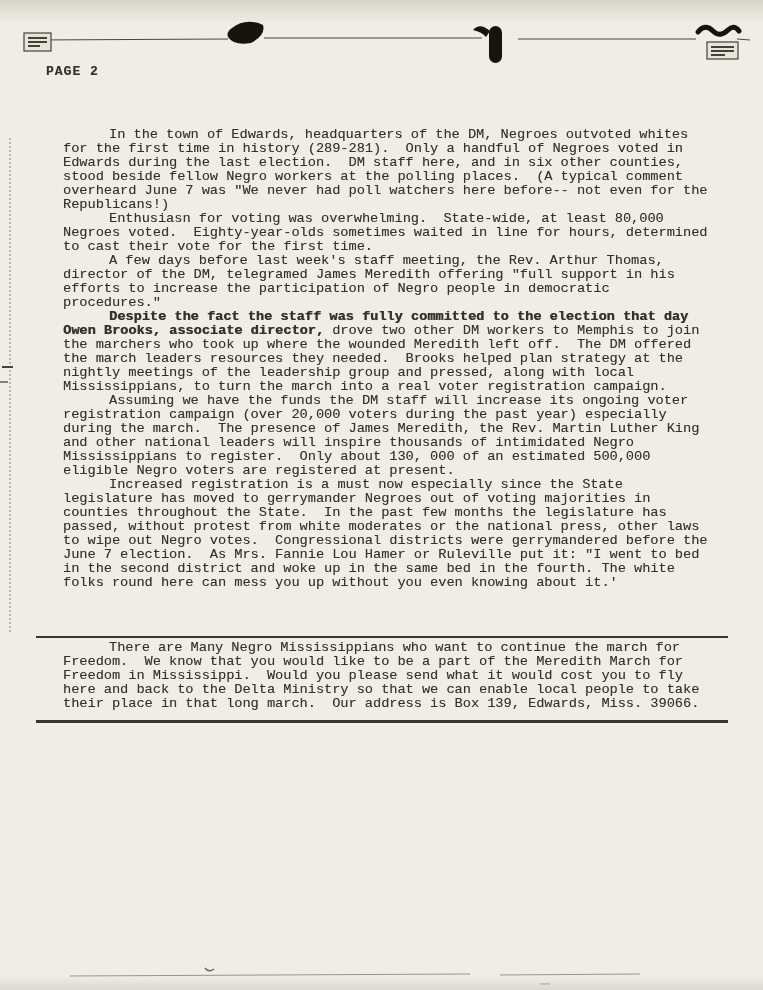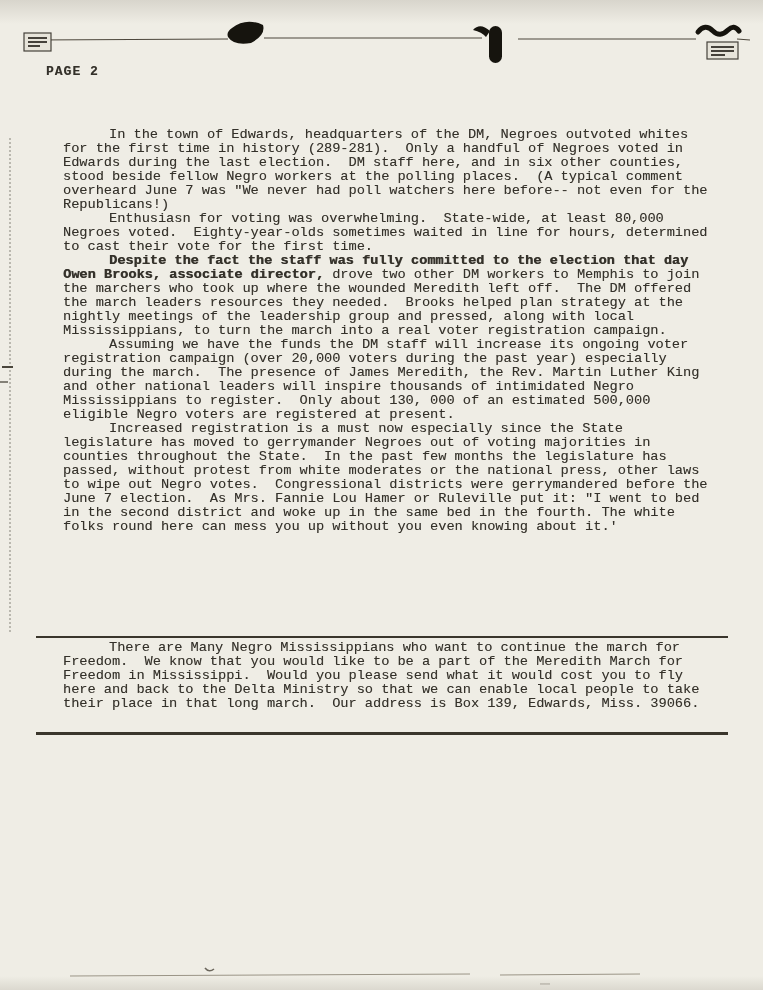--- a/index.html
+++ b/index.html
@@ -69,21 +69,21 @@
     font-weight: bold;
     text-shadow: 0.5px 0 0 rgba(30,26,18,0.75);
   }
   .appeal-note {
     position: absolute;
     left: 36px;
     top: 636px;
     width: 692px;
     border-top: 2px solid #3a362c;
     border-bottom: 3px solid #3a362c;
-    padding: 3px 6px 21px 10px;
+    padding: 3px 6px 9px 10px;
   }
   .appeal-note .para {
     font-size: 13.6px;
     line-height: 14px;
   }
   
   .artifacts-top {
     position: absolute;
     top: 0; left: 0;
     pointer-events: none;
@@ -155,20 +155,21 @@
 
   <div class="left-dotted-line"></div>
   <div class="margin-dash-1"></div>
   <div class="margin-dash-2"></div>
 
   <div class="page-label">PAGE 2</div>
 
   <div class="body-text">
     <p class="para">In the town of Edwards, headquarters of the DM, Negroes outvoted whites for the first time in history (289-281).  Only a handful of Negroes voted in Edwards during the last election.  DM staff here, and in six other counties, stood beside fellow Negro workers at the polling places.  (A typical comment overheard June 7 was "We never had poll watchers here before-- not even for the Republicans!)</p>
     <p class="para">Enthusiasn for voting was overwhelming.  State-wide, at least 80,000 Negroes voted.  Eighty-year-olds sometimes waited in line for hours, determined to cast their vote for the first time.</p>
+    <p class="para">A few days before last week's staff meeting, the Rev. Arthur Thomas, director of the DM, telegramed James Meredith offering "full support in his efforts to increase the participation of Negro people in democratic procedures."</p>
     <p class="para"><span class="overstrike">Despite the fact the staff was fully committed to the election that day Owen Brooks, associate director, </span><span>drove two other DM workers to Memphis to join the marchers who took up where the wounded Meredith left off.  The DM offered the march leaders resources they needed.  Brooks helped plan strategy at the nightly meetings of the leadership group and pressed, along with local Mississippians, to turn the march into a real voter registration campaign.</span></p>
     <p class="para">Assuming we have the funds the DM staff will increase its ongoing voter registration campaign (over 20,000 voters during the past year) especially during the march.  The presence of James Meredith, the Rev. Martin Luther King and other national leaders will inspire thousands of intimidated Negro Mississippians to register.  Only about 130, 000 of an estimated 500,000 eligible Negro voters are registered at present.</p>
     <p class="para">Increased registration is a must now especially since the State legislature has moved to gerrymander Negroes out of voting majorities in counties throughout the State.  In the past few months the legislature has passed, without protest from white moderates or the national press, other laws to wipe out Negro votes.  Congressional districts were gerrymandered before the June 7 election.  As Mrs. Fannie Lou Hamer or Ruleville put it: "I went to bed in the second district and woke up in the same bed in the fourth. The white folks round here can mess you up without you even knowing about it.'</p>
   </div>
 
   <div class="appeal-note">
     <p class="para">There are Many Negro Mississippians who want to continue the march for Freedom.  We know that you would like to be a part of the Meredith March for Freedom in Mississippi.  Would you please send what it would cost you to fly here and back to the Delta Ministry so that we can enable local people to take their place in that long march.  Our address is Box 139, Edwards, Miss. 39066.</p>
   </div>
 
 </div>

